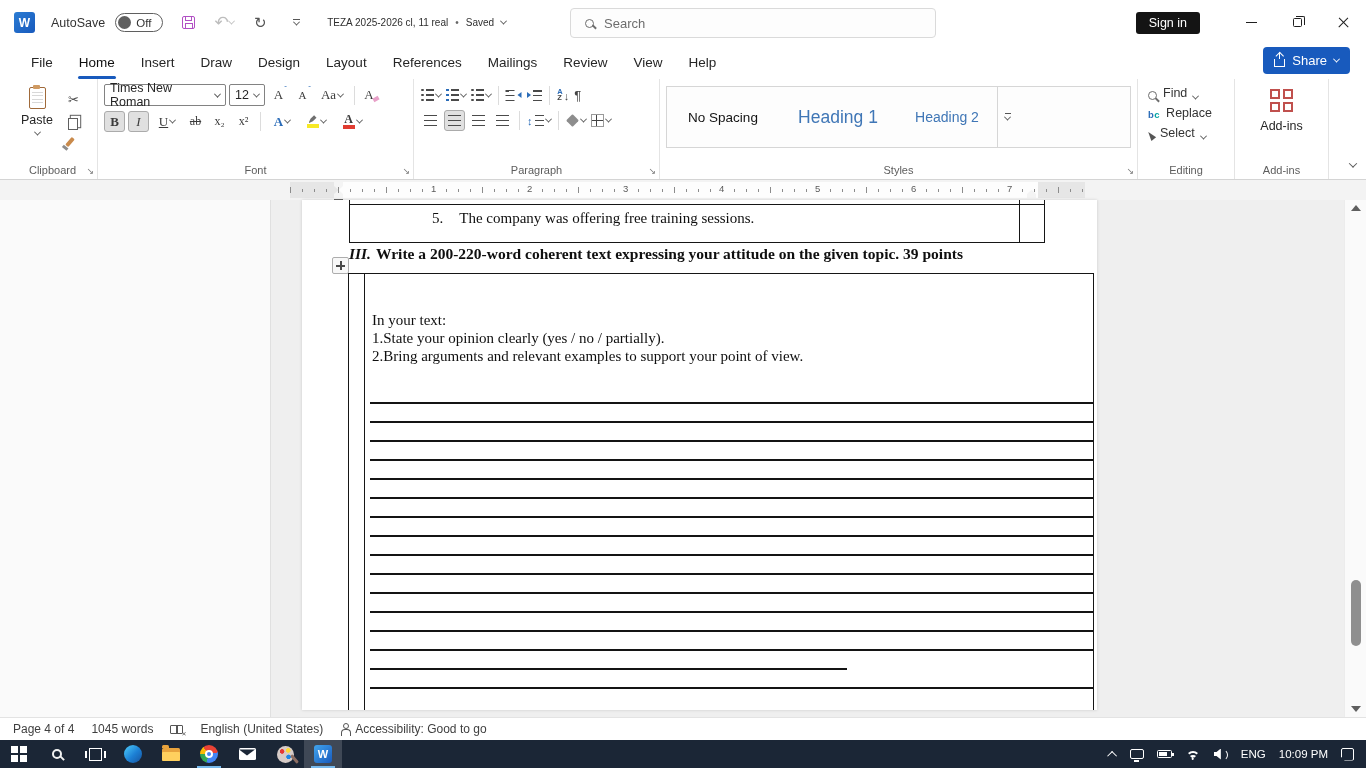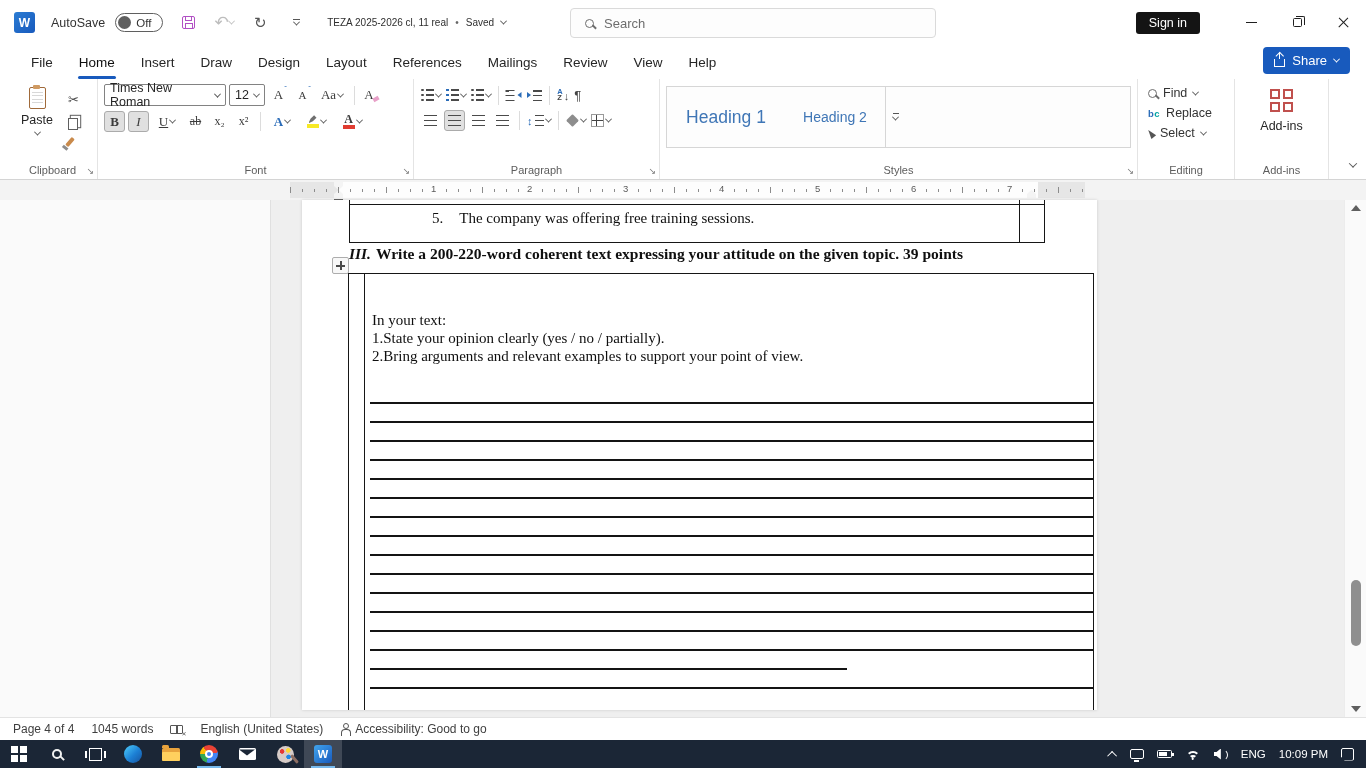--- a/index.html
+++ b/index.html
@@ -137,21 +137,21 @@
   .style-card.selected{border-color:#787878;background:#fff;}
   .style-card.s0 span,.style-card.s1 span{font-size:13.5px;color:#141414;}
   .style-card.s2 span{font-size:17.5px;color:#3f76b6;}
   .style-card.s3 span{font-size:14px;color:#3f76b6;}
   .more-styles{width:20px;border-left:1px solid #d6d6d6;display:flex;flex-direction:column;align-items:center;
                justify-content:center;gap:2px;cursor:pointer;}
   .more-styles .bar{width:6px;height:1.2px;background:#555;}
 
   
   .g-edit{width:97px;display:flex;flex-direction:column;gap:6px;padding-top:7px;padding-left:10px;}
-  .ed-row{display:flex;align-items:center;gap:6px;font-size:12.5px;color:#333;cursor:pointer;}
+  .ed-row{display:flex;align-items:flex-end;gap:6px;font-size:12.5px;color:#333;cursor:pointer;}
   .ic-rep{font-size:9.5px;font-weight:bold;letter-spacing:0.5px;}
   .ic-rep::before{content:'b';color:#2b6cb8;}
   .ic-rep::after{content:'c';color:#00a3a3;}
   .ic-sel{width:0;height:0;border-left:3.8px solid transparent;border-right:3.8px solid transparent;
           border-bottom:9px solid #555;transform:rotate(-38deg);}
 
   
   .g-add{width:94px;display:flex;justify-content:center;}
   .addins-btn{display:flex;flex-direction:column;align-items:center;gap:7px;padding-top:5px;cursor:pointer;}
   .ic-grid{display:grid;grid-template-columns:10px 10px;grid-template-rows:10px 10px;gap:2.5px;}
@@ -505,20 +505,23 @@
           <span class="cv"></span>
         </div>
       </div>
       <div class="glabel">Paragraph</div>
       <span class="launcher"></span>
     </div>
 
     <div class="rgroup g-styles">
       <div class="sgallery">
         <div style="display:flex">
+            <div class="style-card s1">
+              <span>No Spacing</span>
+            </div>
             <div class="style-card s2">
               <span>Heading 1</span>
             </div>
             <div class="style-card s3">
               <span>Heading 2</span>
             </div>
           </div>
         <div class="more-styles">
           <span class="bar"></span>
           <span class="cv"></span>

